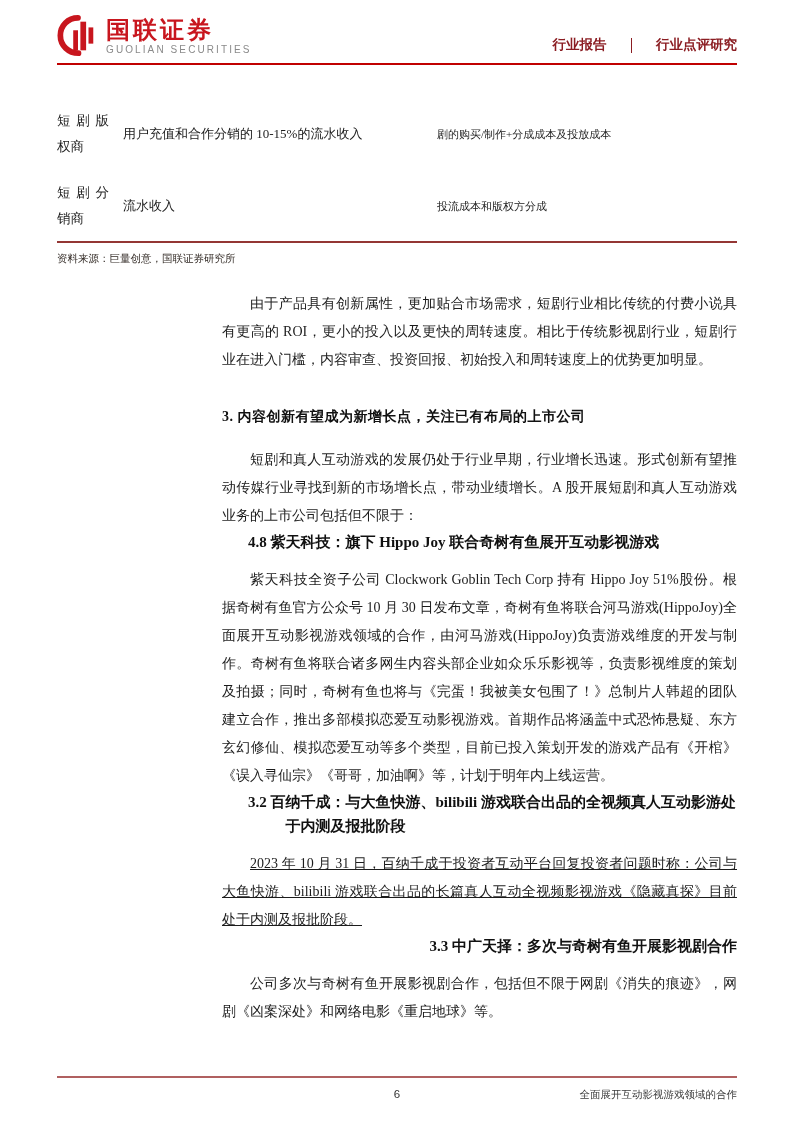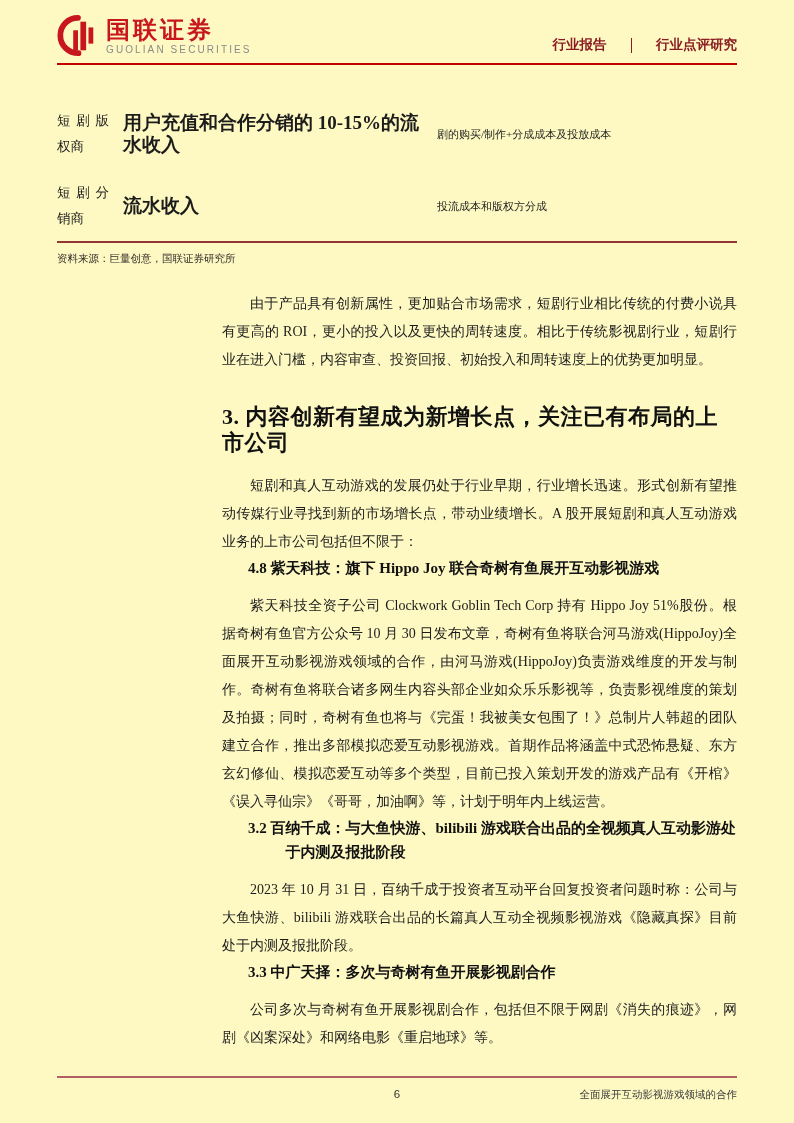--- a/index.html
+++ b/index.html
@@ -1,20 +1,20 @@
 <!DOCTYPE html>
 <html lang="zh"><head>
 <meta charset="utf-8">
 <style>
   html,body { margin:0; padding:0; background:#e8e8e8; }
   .page {
     position: relative;
     width: 794px; height: 1123px;
     margin: 0 auto;
-    background: #fef9c3;
+    background: #ffffff;
     box-sizing: border-box;
     padding: 0 57px;
     font-family: "Liberation Serif", "DejaVu Serif", serif;
     color: #1c1c1c;
     overflow: hidden;
   }
 
   
   .hdr { display:flex; justify-content:space-between; align-items:flex-end; padding-top:15px; }
   .logo { display:flex; align-items:center; gap:7px; }
@@ -33,45 +33,45 @@
   }
   .report-type .sep { display:inline-block; width:1.5px; height:15px; background:#8b1d22; }
   .hdr-rule { height:2px; background:#c00000; margin-top:6px; }
 
   
   .tbl { margin-top:34px; border-bottom:2px solid #943634; }
   .trow { display:flex; align-items:center; min-height:70px; }
   .trow + .trow { margin-top:2px; }
   .tcol-label { width:66px; font-size:13.5px; line-height:26px; }
   .tcol-label .l1 { width:52px; text-align:justify; text-align-last:justify; }
-  .tcol-revenue { width:314px; font-size:19px; line-height:22px; padding-right:10px; box-sizing:border-box;font-weight:bold; }
+  .tcol-revenue { width:314px; font-size:13px; line-height:22px; padding-right:10px; box-sizing:border-box; }
   .tcol-cost { flex:1; font-size:11px; line-height:22px; }
   .tbl-source { font-size:10.5px; color:#332b26; padding-top:9px; }
 
   
   .body-col { margin-left:165px; }
   .body-col p {
     margin:0; font-size:14px; line-height:28px;
     text-align:justify; text-indent:2em;
   }
   .p-intro  { margin-top:24px !important; }
   h2.sec {
-    margin:30px 0 0 0; font-size:22px; line-height:26px;
+    margin:30px 0 0 0; font-size:14px; line-height:26px;
     font-weight:bold; color:#111; letter-spacing:0.5px;
   }
   .p-s3 { margin-top:16px !important; }
   h3.sub {
     margin:0; font-size:15px; line-height:24px; font-weight:bold; color:#111;
     margin-left:26px; padding-left:2.5em; text-indent:-2.5em;
   }
   .h-31 { margin-top:16px; }
   .p-31 { margin-top:12px !important; }
   .h-32 { margin-top:18px; }
-  .p-32 { margin-top:12px !important; }
-  .h-33 { margin-top:16px; }
+  .p-32 { margin-top:12px !important;text-decoration:underline; }
+  .h-33 { margin-top:16px;text-align:right; }
   .p-33 { margin-top:12px !important; }
 
   
   .ftr { position:absolute; left:57px; right:57px; top:1076px; }
   .ftr-rule { height:2px; background:#b06060; }
   .ftr-row { position:relative; margin-top:10px; height:16px; }
   .page-num {
     position:absolute; left:0; right:0; text-align:center;
     font-size:11.5px; color:#333;
     font-family:"Liberation Sans","DejaVu Sans",sans-serif;

